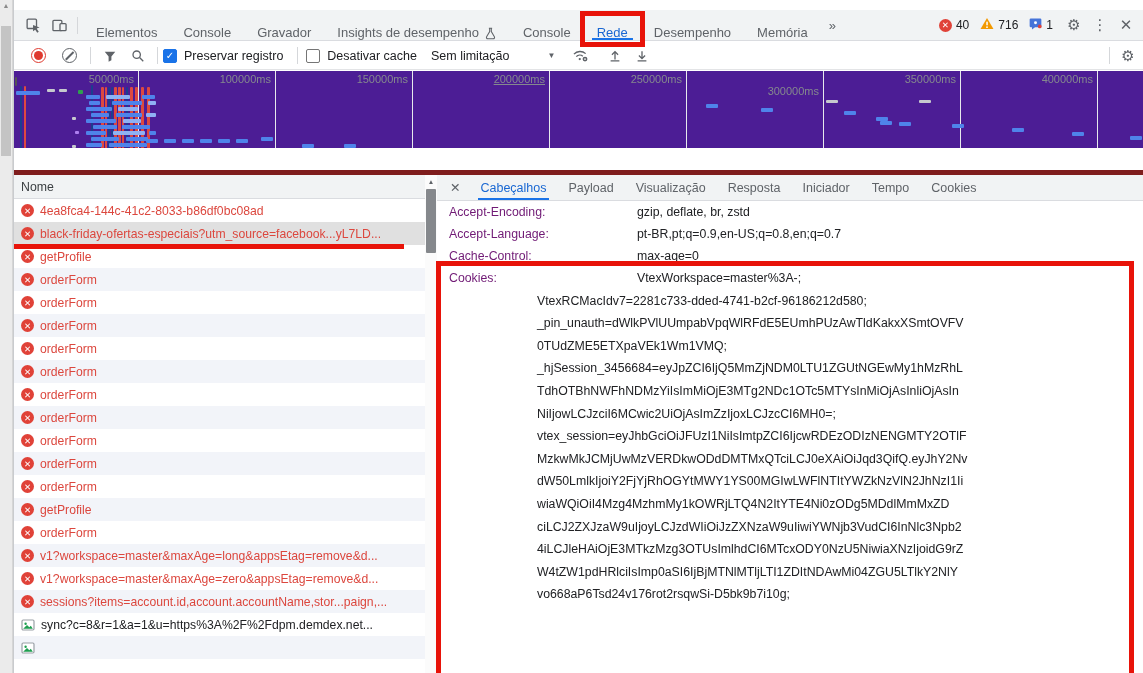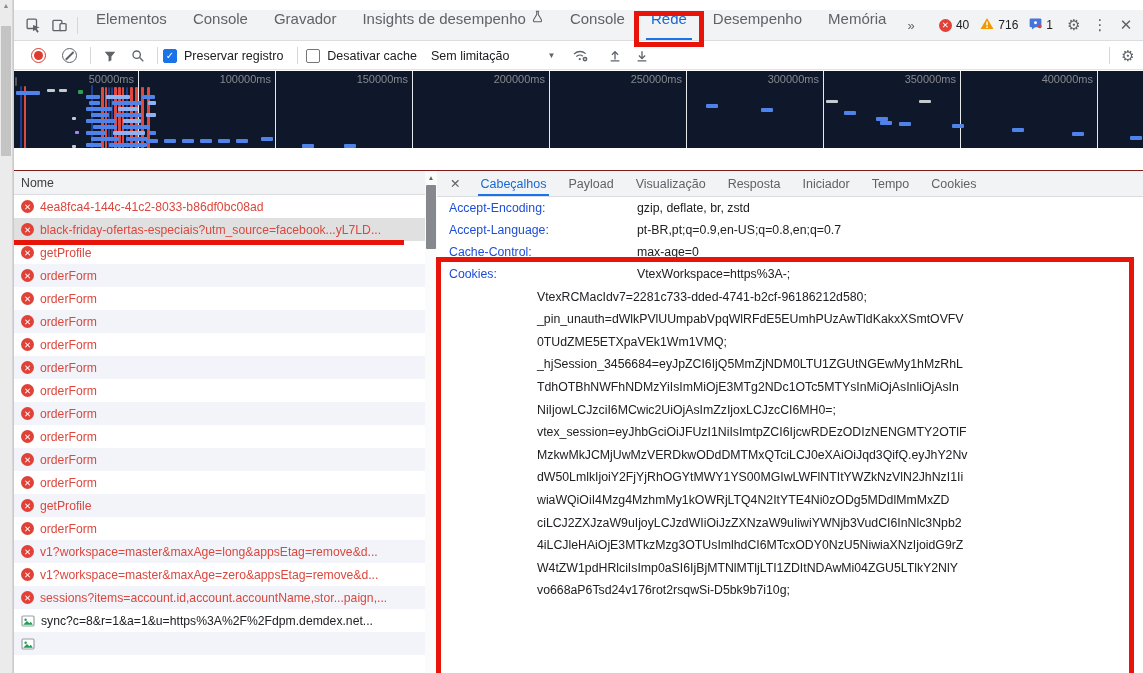--- a/index.html
+++ b/index.html
@@ -12,21 +12,21 @@
   .ps-thumb{position:absolute;top:26px;left:1px;width:10px;height:130px;background:#c4c4c4}
   
   .devtools{position:absolute;left:13px;top:0;width:1130px;height:673px;border-left:1px solid #c9cbce;box-sizing:border-box}
   
   .tabbar{position:absolute;top:10px;left:0;right:0;height:31px;background:#f1f3f4;border-bottom:1px solid #dadce0;
           display:flex;align-items:center;padding:0 4px 0 6px;box-sizing:border-box}
   .tbicon{width:26px;height:26px;display:flex;align-items:center;justify-content:center;color:#5f6368;flex:none}
   .tb-glyph{font-size:15px;color:#5f6368}
   .vsep{width:1px;height:17px;background:#d5d7da;margin:0 5px;flex:none}
   .tabstrip{display:flex;height:100%}
-  .tab{position:relative;display:flex;align-items:flex-start;gap:5px;padding:0 13px;font-size:15px;color:#5f6368;white-space:nowrap}
+  .tab{position:relative;display:flex;align-items:flex-end;gap:5px;padding:0 13px;font-size:13px;color:#5f6368;white-space:nowrap}
   .tab.selected{color:#1967d2}
   .tab.selected::after{content:'';position:absolute;left:8px;right:8px;bottom:0;height:2.5px;background:#1a73e8}
   .tab.annotated::before{content:'';position:absolute;top:1px;bottom:-7px;left:-4px;right:-4px;border:5px solid var(--anno);z-index:40;pointer-events:none}
   .more{font-size:13px;color:#5f6368;padding:0 8px}
   .badges{display:flex;align-items:center;gap:11px;margin-left:auto;margin-right:8px;font-size:12px}
   .badge{display:flex;align-items:center;gap:4px}
   .err-dot{width:13px;height:13px;border-radius:50%;background:#e04238;color:#fff;font-size:8.5px;font-weight:bold;
            display:flex;align-items:center;justify-content:center;flex:none}
   
   .toolbar{position:absolute;top:42px;left:0;right:0;height:28px;background:#fff;border-bottom:1px solid #e3e4e6;
@@ -36,26 +36,26 @@
   .clear-ic{position:relative;width:13px;height:13px;border:1.5px solid #5f6368;border-radius:50%;margin:0 8px;flex:none}
   .clear-ic::after{content:'';position:absolute;width:11px;height:1.5px;background:#5f6368;top:5.7px;left:0.5px;transform:rotate(-45deg)}
   .tool-ic{margin:0 7px;display:flex;align-items:center;flex:none}
   .ck{width:12px;height:12px;border:1.5px solid #757575;border-radius:2px;background:#fff;flex:none;box-sizing:content-box}
   .ck.on{background:#1a73e8;border-color:#1a73e8;color:#fff;font-size:10px;line-height:12px;text-align:center}
   .ck-lbl{margin:0 0 0 7px;white-space:nowrap}
   .group{display:flex;align-items:center}
   .dd-arrow{font-size:8px;color:#5f6368;margin:0 10px 0 38px}
   .spacer{flex:1}
   
-  .timeline{position:absolute;top:71px;left:0;right:0;height:77px;background:#0f172a;overflow:hidden}
+  .timeline{position:absolute;top:71px;left:0;right:0;height:77px;background:#4c1d95;overflow:hidden}
   .grid{position:absolute;top:0;bottom:0;width:1px;background:#e7e9ec}
   .tick{position:absolute;top:2px;width:86px;text-align:right;font-size:11px;color:#85898e}
   .bar{position:absolute;border-radius:1px}
   
-  .main{position:absolute;top:170px;left:0;right:0;bottom:0;border-top:1px solid #7f1d1d;background:#fff;box-sizing:border-box}
+  .main{position:absolute;top:170px;left:0;right:0;bottom:0;border-top:5px solid #7f1d1d;background:#fff;box-sizing:border-box}
   .request-panel{position:absolute;left:0;top:0;width:411px;bottom:0}
   .list-header{height:24px;background:#f1f3f4;border-bottom:1px solid #dadce0;display:flex;align-items:center;
                padding-left:7px;font-size:12.3px;color:#3c4043;box-sizing:border-box}
   .rows{position:relative}
   .row{position:relative;height:23px;display:flex;align-items:center;gap:6px;padding-left:7px;font-size:12.2px;white-space:nowrap}
   .row.alt{background:#f2f4f9}
   .row.sel{background:#e0e0e0}
   .row.err{color:#dc473e}
   .row .lbl{overflow:hidden;max-width:385px}
   .row.annotated::after{content:'';position:absolute;left:0;top:22px;width:390px;height:5px;background:var(--anno);z-index:20}
@@ -68,21 +68,21 @@
   
   .details{position:absolute;left:423px;right:0;top:0;bottom:0;background:#fff}
   .dtabs{height:26px;background:#f1f3f4;border-bottom:1px solid #dadce0;display:flex;align-items:center;
          font-size:12.5px;color:#5f6368;box-sizing:border-box}
   .dclose{padding:0 9px 0 13px;font-size:12.5px;color:#5f6368}
   .dt{position:relative;height:100%;display:flex;align-items:center;padding:0 11px;white-space:nowrap}
   .dt.selected{color:#1967d2}
   .dt.selected::after{content:'';position:absolute;left:9px;right:9px;bottom:0;height:2.5px;background:#1a73e8}
   .dbody{position:relative;font-size:12.3px}
   .hrow{display:flex;align-items:center;height:22px;padding-left:12px}
-  .hname{width:188px;flex:none;color:#1d4ed8}
+  .hname{width:188px;flex:none;color:#701a75}
   .hval{color:#202124;white-space:nowrap}
   .hrow.cookie{align-items:flex-start;height:auto}
   .hrow.cookie .hname{line-height:22.6px}
   .clines{margin-left:-100px;width:594px;color:#202124}
   .cline{line-height:22.6px;white-space:nowrap}
   .cline:first-child{text-indent:100px}
   .anno-cookie{position:absolute;left:-1px;top:86px;width:698px;height:470px;border:5px solid var(--anno);
                z-index:30;pointer-events:none;box-sizing:border-box}
 </style>
 </head>
@@ -223,25 +223,25 @@
     </div>
 
     <div class="timeline">
         <div class="grid" style="left: 124px;"></div>
         <div class="tick" style="left: 34px;">50000ms</div>
         <div class="grid" style="left: 261px;"></div>
         <div class="tick" style="left: 171px;">100000ms</div>
         <div class="grid" style="left: 398px;"></div>
         <div class="tick" style="left: 308px;">150000ms</div>
         <div class="grid" style="left: 535px;"></div>
-        <div class="tick" style="left: 445px;">200000ms</div>
+        <div class="tick" style="left: 445px; text-decoration: underline;">200000ms</div>
         <div class="grid" style="left: 672px;"></div>
         <div class="tick" style="left: 582px;">250000ms</div>
         <div class="grid" style="left: 809px;"></div>
-        <div class="tick" style="left: 719px;">300000ms</div>
+        <div class="tick" style="left: 719px; margin-top: 12px;">300000ms</div>
         <div class="grid" style="left: 946px;"></div>
         <div class="tick" style="left: 856px;">350000ms</div>
         <div class="grid" style="left: 1083px;"></div>
         <div class="tick" style="left: 993px;">400000ms</div>
         <div class="bar" style="left: 1px; top: 6px; width: 2px; height: 9px; background: rgb(85, 85, 85);"></div>
         <div class="bar" style="left: 6px; top: 15px; width: 2px; height: 74px; background: rgb(28, 62, 143);"></div>
         <div class="bar" style="left: 10px; top: 15px; width: 2px; height: 74px; background: rgb(221, 73, 64);"></div>
         <div class="bar" style="left: 77px; top: 14px; width: 2px; height: 78px; background: rgb(28, 62, 143);"></div>
         <div class="bar" style="left: 87px; top: 16px; width: 3px; height: 76px; background: rgb(221, 73, 64);"></div>
         <div class="bar" style="left: 91px; top: 16px; width: 2px; height: 76px; background: rgb(221, 73, 64);"></div>
@@ -443,21 +443,21 @@
               <span class="hname">Accept-Language:</span>
               <span class="hval">pt-BR,pt;q=0.9,en-US;q=0.8,en;q=0.7</span>
             </div>
             <div class="hrow">
               <span class="hname">Cache-Control:</span>
               <span class="hval">max-age=0</span>
             </div>
             <div class="hrow cookie">
               <span class="hname">Cookies:</span>
               <div class="clines">
-                <div class="cline">VtexWorkspace=https%3A-;</div>
+                <div class="cline">VtexWorkspace=master%3A-;</div>
                 <div class="cline">VtexRCMacIdv7=2281c733-dded-4741-b2cf-96186212d580;</div>
                 <div class="cline">_pin_unauth=dWlkPVlUUmpabVpqWlRFdE5EUmhPUzAwTldKakxXSmtOVFV</div>
                 <div class="cline">0TUdZME5ETXpaVEk1Wm1VMQ;</div>
                 <div class="cline">_hjSession_3456684=eyJpZCI6IjQ5MmZjNDM0LTU1ZGUtNGEwMy1hMzRhL</div>
                 <div class="cline">TdhOTBhNWFhNDMzYiIsImMiOjE3MTg2NDc1OTc5MTYsInMiOjAsInliOjAsIn</div>
                 <div class="cline">NiIjowLCJzciI6MCwic2UiOjAsImZzIjoxLCJzcCI6MH0=;</div>
                 <div class="cline">vtex_session=eyJhbGciOiJFUzI1NiIsImtpZCI6IjcwRDEzODIzNENGMTY2OTlF</div>
                 <div class="cline">MzkwMkJCMjUwMzVERDkwODdDMTMxQTciLCJ0eXAiOiJqd3QifQ.eyJhY2Nv</div>
                 <div class="cline">dW50LmlkIjoiY2FjYjRhOGYtMWY1YS00MGIwLWFlNTItYWZkNzVlN2JhNzI1Ii</div>
                 <div class="cline">wiaWQiOiI4Mzg4MzhmMy1kOWRjLTQ4N2ItYTE4Ni0zODg5MDdlMmMxZD</div>

